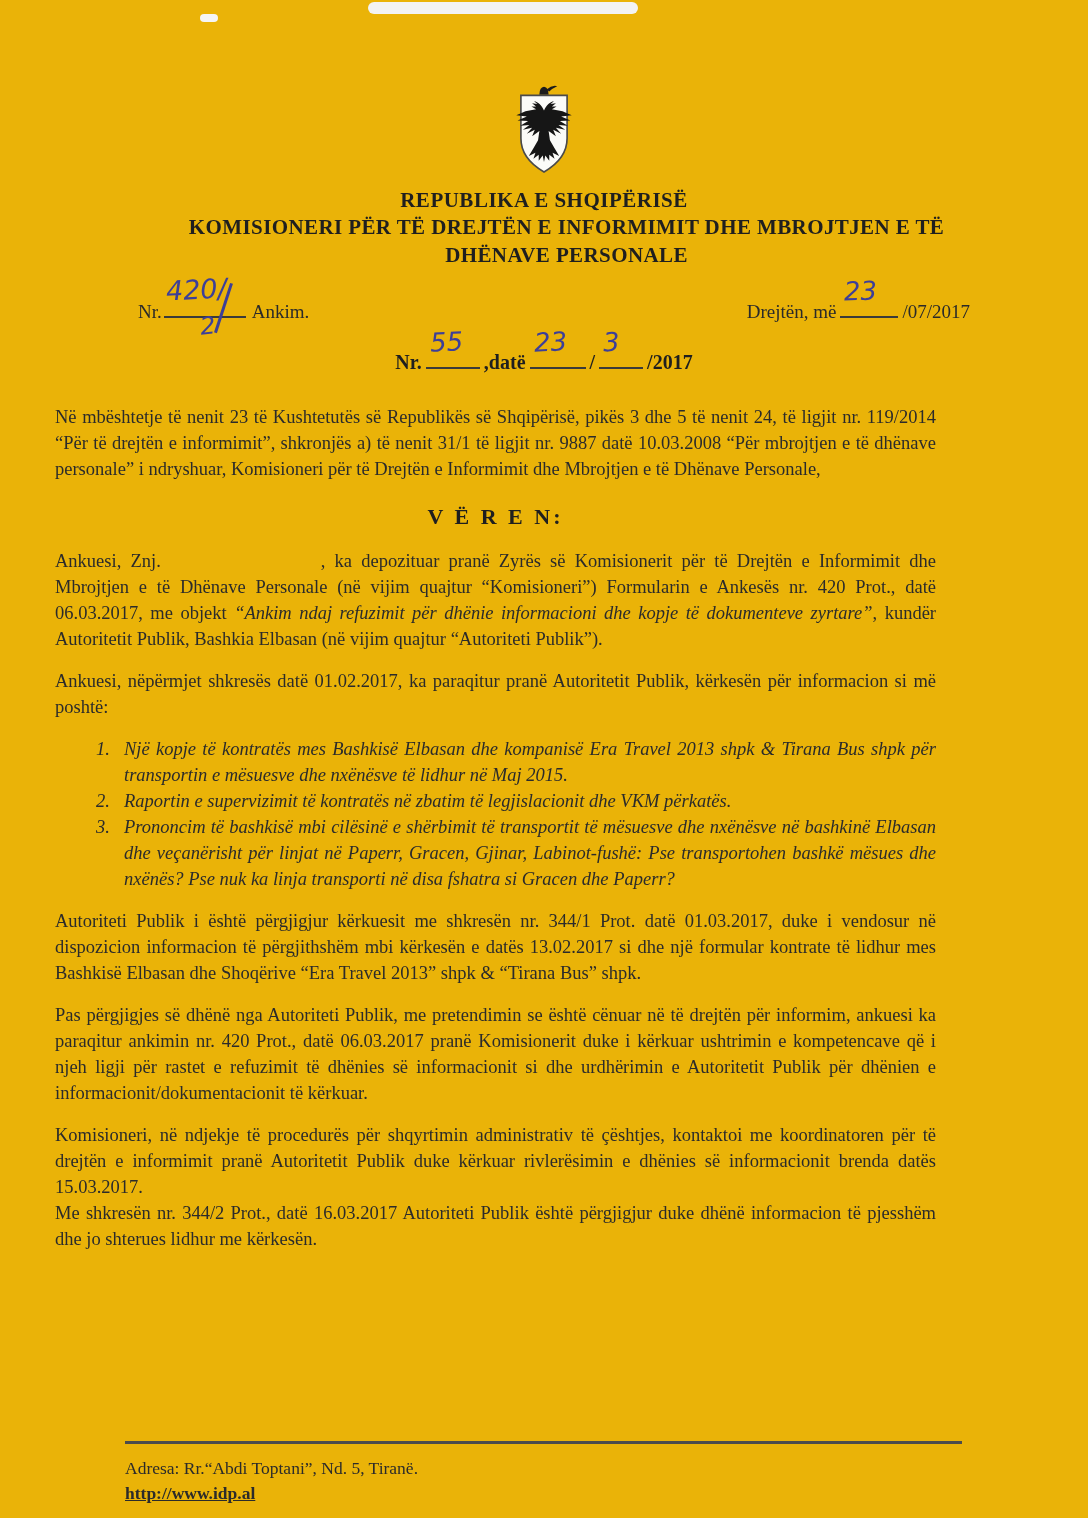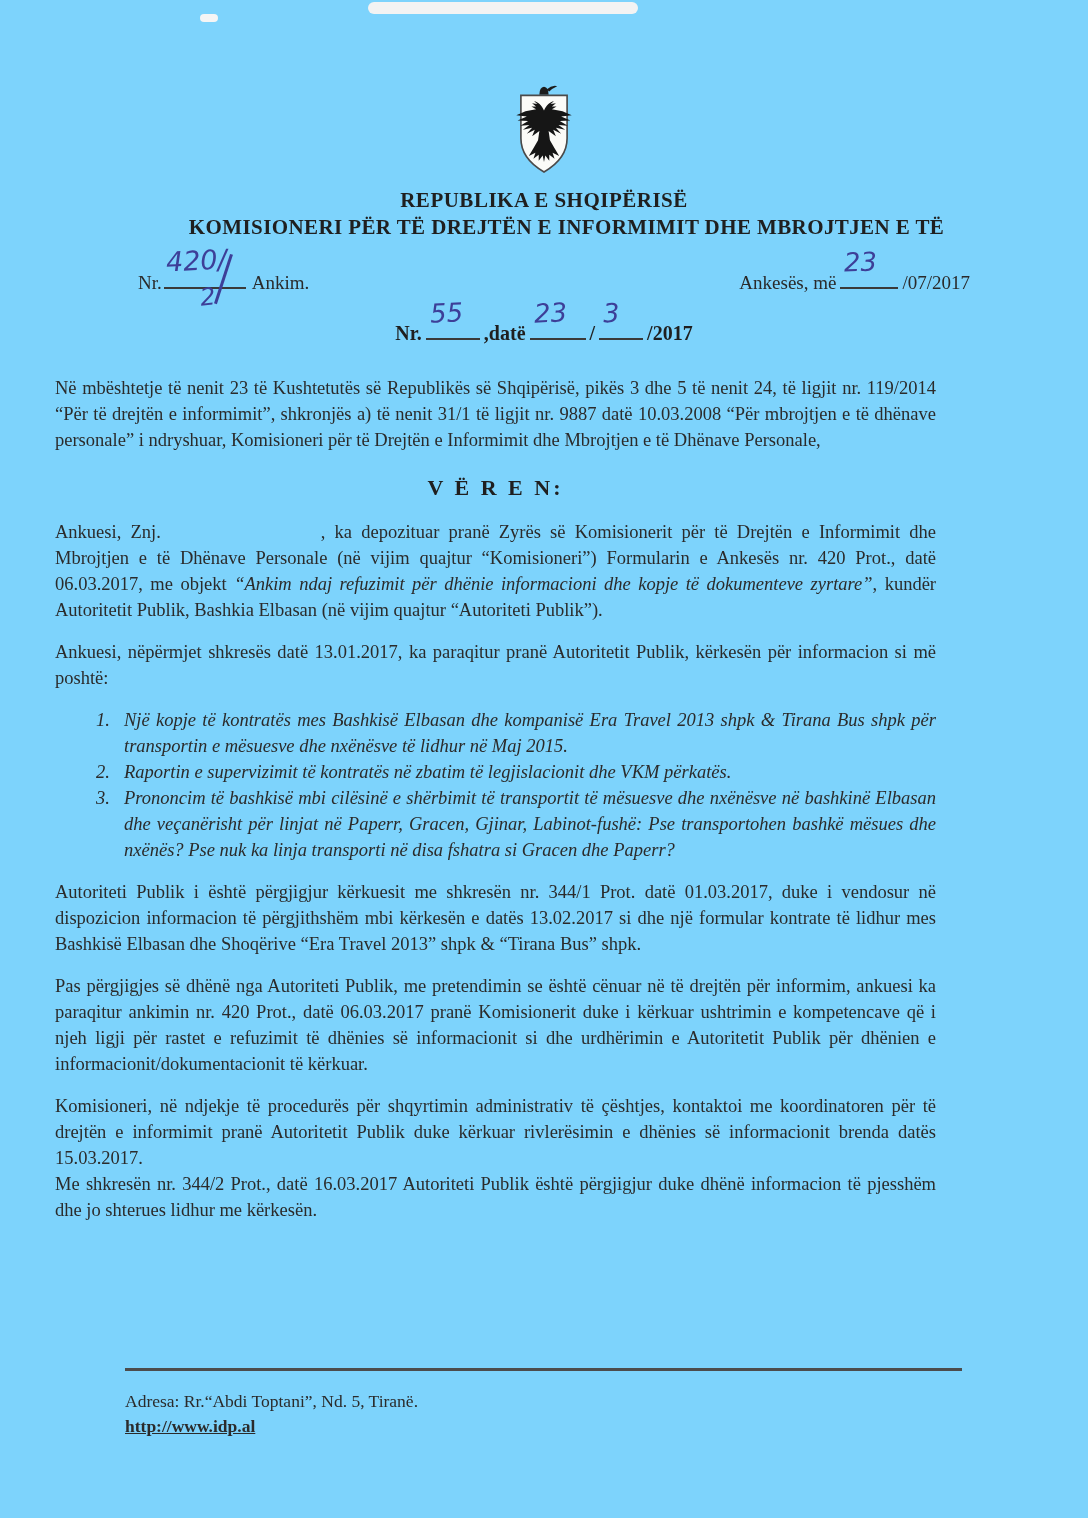--- a/index.html
+++ b/index.html
@@ -1,20 +1,20 @@
 <!DOCTYPE html>
 <html><head>
 <meta charset="utf-8">
 <style>
   html,body{margin:0;padding:0;background:#e8e8e8;}
   .page{
     position:relative;
     width:1088px;height:1518px;
     margin:0 auto;
-    background:#7dd3fc;
+    background:#eab308;
     font-family:"Liberation Serif",serif;
     color:#2d2d2d;
     overflow:hidden;
   }
   .scan-smudge{
     position:absolute;top:2px;left:368px;width:270px;height:12px;
     background:#f3f3f3;border-radius:6px;
   }
   .scan-smudge2{
     position:absolute;top:14px;left:200px;width:18px;height:8px;
@@ -98,23 +98,23 @@
     letter-spacing:3px;margin:22px 0 18px 0;color:#1f1f1f;
   }
   .redacted-gap{display:inline-block;width:160px;}
   .req-list{margin:0 0 16px 41px;font-style:italic;}
   .list-row{display:flex;margin:0;}
   .list-num{width:28px;flex:0 0 28px;}
   .list-txt{flex:1;text-align:justify;}
   .ital{font-style:italic;}
   
   .footer{
-    position:absolute;left:125px;right:126px;top:1368px;
+    position:absolute;left:125px;right:126px;top:1441px;
     border-top:3px solid #4c4c4c;
-    padding-top:18px;
+    padding-top:12px;
     display:flex;justify-content:space-between;
     font-size:17.5px;color:#2b2b2b;line-height:25px;flex-direction:column;
   }
   .footer a{color:#2b2b2b;text-decoration:underline;font-weight:bold;}
 </style>
 </head>
 <body>
 
 <div class="page">
 
@@ -128,44 +128,45 @@
       <path d="M54 8 Q62 1 70 3 Q63 6 58 11 Z" fill="#1c1c1c"></path>
 
       <path d="M15 17 H85 V82 Q85 113 50 133 Q15 113 15 82 Z" fill="#fbfbf8" stroke="#4a4a4a" stroke-width="2.5"></path>
 
       <path fill="#161616" d="M50 40 C46 31 41 27 35 26 L40 30 L32 29 L38 34 L31 34 L38 38 L22 41 L8 47 L24 49 L10 55 L26 56 L14 63 L28 62 L18 69 L32 66 L24 75 L36 69 L32 79 L43 71 L41 85 L34 97 L27 109 L37 104 L34 113 L42 107 L42 116 L48 108 L50 118 L52 108 L58 116 L58 107 L66 113 L63 104 L73 109 L66 97 L59 85 L57 71 L68 79 L64 69 L76 75 L68 66 L82 69 L72 62 L86 63 L74 56 L90 55 L76 49 L92 47 L78 41 L62 38 L69 34 L62 34 L68 29 L60 30 L65 26 C59 27 54 31 50 40 Z"></path>
     </svg>
   </div>
 
   <div class="title-republic">REPUBLIKA E SHQIPËRISË</div>
   <div class="title-commissioner">KOMISIONERI PËR TË DREJTËN E  INFORMIMIT DHE MBROJTJEN E TË</div>
+  <div class="title-commissioner">DHËNAVE PERSONALE</div>
 
   <div class="prot-row">
     <div>
       <span>Nr.</span><span class="nr-slot"><span class="hand hand-num">420/</span><span class="hand-slash"></span><span class="hand hand-denom">2</span></span><span>Ankim.</span>
     </div>
     <div>
-      <span>Ankesës, më</span><span class="date-slot"><span class="hand hand-num">23</span></span><span>/07/2017</span>
+      <span>Drejtën, më</span><span class="date-slot"><span class="hand hand-num">23</span></span><span>/07/2017</span>
     </div>
   </div>
 
 
   <div class="decision-no">
     <span>Nr.</span><span class="small-slot w54"><span class="hand hand-num">55</span></span><span>,datë</span><span class="small-slot w56"><span class="hand hand-num">23</span></span><span>/</span><span class="small-slot w44"><span class="hand hand-num">3</span></span><span>/2017</span>
   </div>
 
   <div class="body-text">
 
     <p>Në mbështetje të nenit 23 të Kushtetutës së Republikës së Shqipërisë,  pikës 3 dhe 5 të nenit 24, të ligjit nr. 119/2014 “Për të drejtën e informimit”, shkronjës a) të nenit 31/1 të ligjit nr. 9887 datë 10.03.2008 “Për mbrojtjen e të dhënave personale” i ndryshuar, Komisioneri për të Drejtën e Informimit dhe Mbrojtjen e të Dhënave Personale,</p>
 
     <div class="veren">V Ë R E N:</div>
 
     <p><span>Ankuesi, Znj.</span><span class="redacted-gap"></span><span>, ka depozituar pranë Zyrës së Komisionerit për të Drejtën e Informimit dhe Mbrojtjen e të Dhënave Personale (në vijim quajtur “Komisioneri”) Formularin e Ankesës nr. 420 Prot., datë 06.03.2017, me objekt </span><span class="ital">“Ankim ndaj refuzimit për dhënie informacioni dhe kopje të dokumenteve zyrtare”</span><span>, kundër Autoritetit Publik, Bashkia Elbasan (në vijim quajtur “Autoriteti Publik”).</span></p>
 
-    <p>Ankuesi, nëpërmjet shkresës datë 13.01.2017, ka paraqitur pranë Autoritetit Publik,  kërkesën për informacion si më poshtë:</p>
+    <p>Ankuesi, nëpërmjet shkresës datë 01.02.2017, ka paraqitur pranë Autoritetit Publik,  kërkesën për informacion si më poshtë:</p>
 
     <div class="req-list">
       <div class="list-row">
         <span class="list-num">1.</span>
         <span class="list-txt">Një kopje të kontratës mes Bashkisë Elbasan dhe kompanisë Era Travel 2013 shpk &amp; Tirana Bus shpk për transportin e mësuesve dhe nxënësve të lidhur në Maj 2015.</span>
       </div>
       <div class="list-row">
         <span class="list-num">2.</span>
         <span class="list-txt">Raportin e supervizimit të kontratës në zbatim të legjislacionit dhe VKM përkatës.</span>
       </div>

